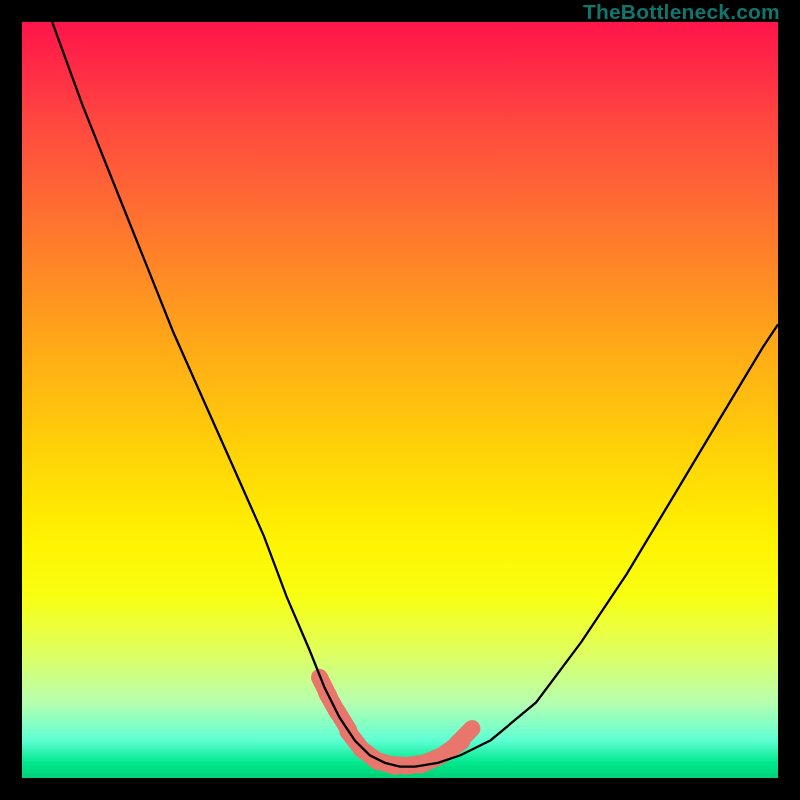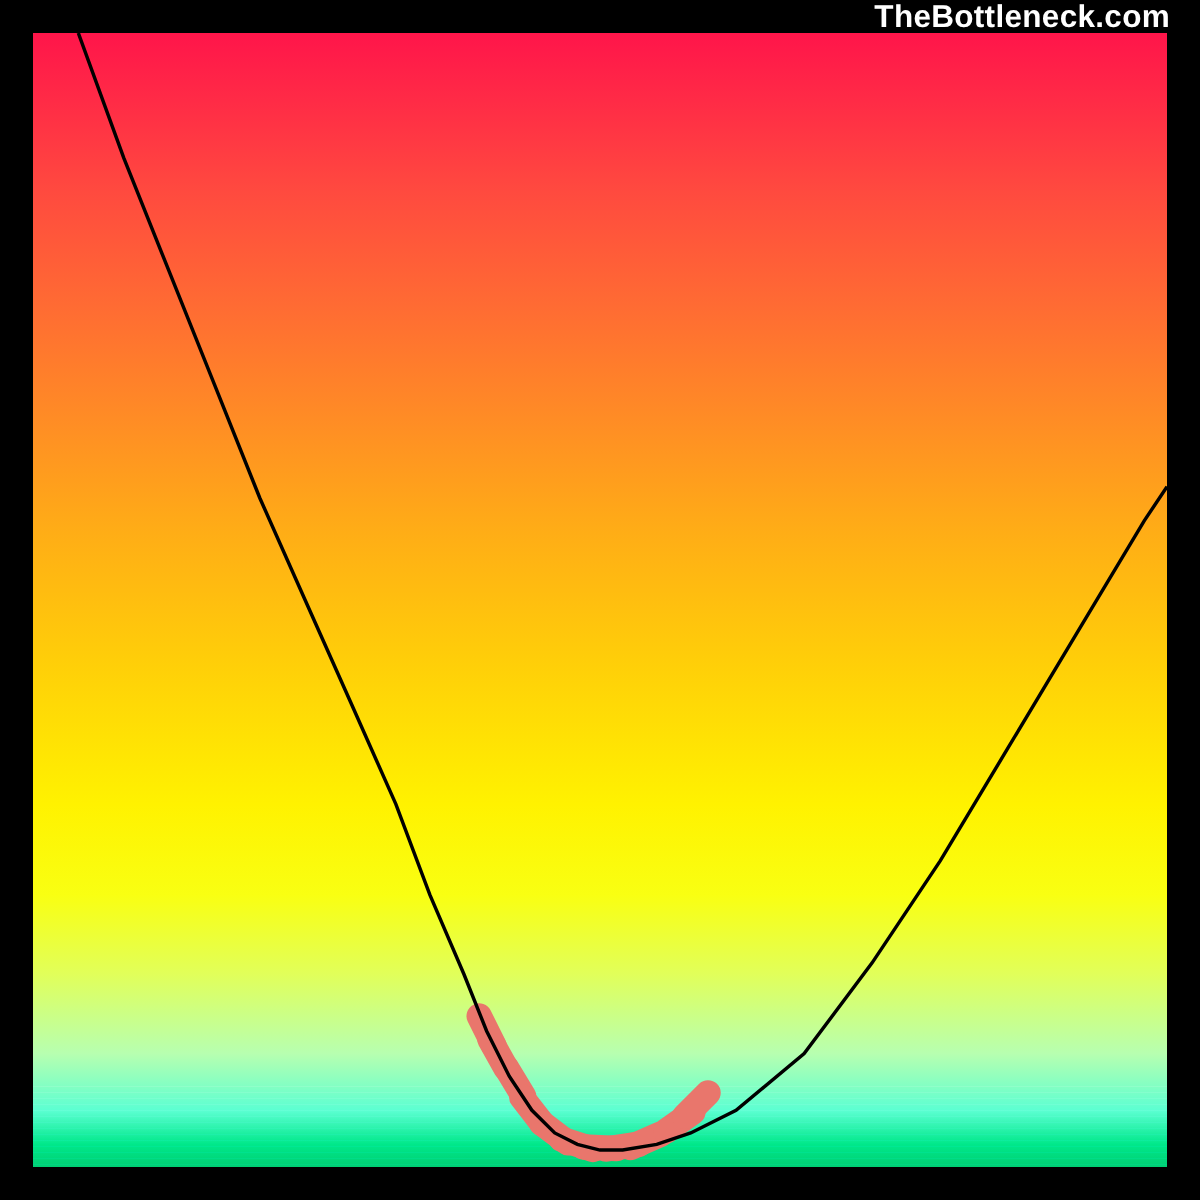--- a/index.html
+++ b/index.html
@@ -54,21 +54,21 @@
     mix-blend-mode: overlay;
     opacity: 0.55;
   }
   .watermark {
     position: absolute;
     top: 0px;
     right: 20px;
     font-family: Arial, Helvetica, sans-serif;
     font-size: 21px;
     font-weight: 600;
-    color: #ffffff;
+    color: #0f766e;
     letter-spacing: 0.2px;
     user-select: none;
   }
   svg.curve {
     position: absolute;
     inset: 0;
     width: 756px;
     height: 756px;
     overflow: visible;
   }

